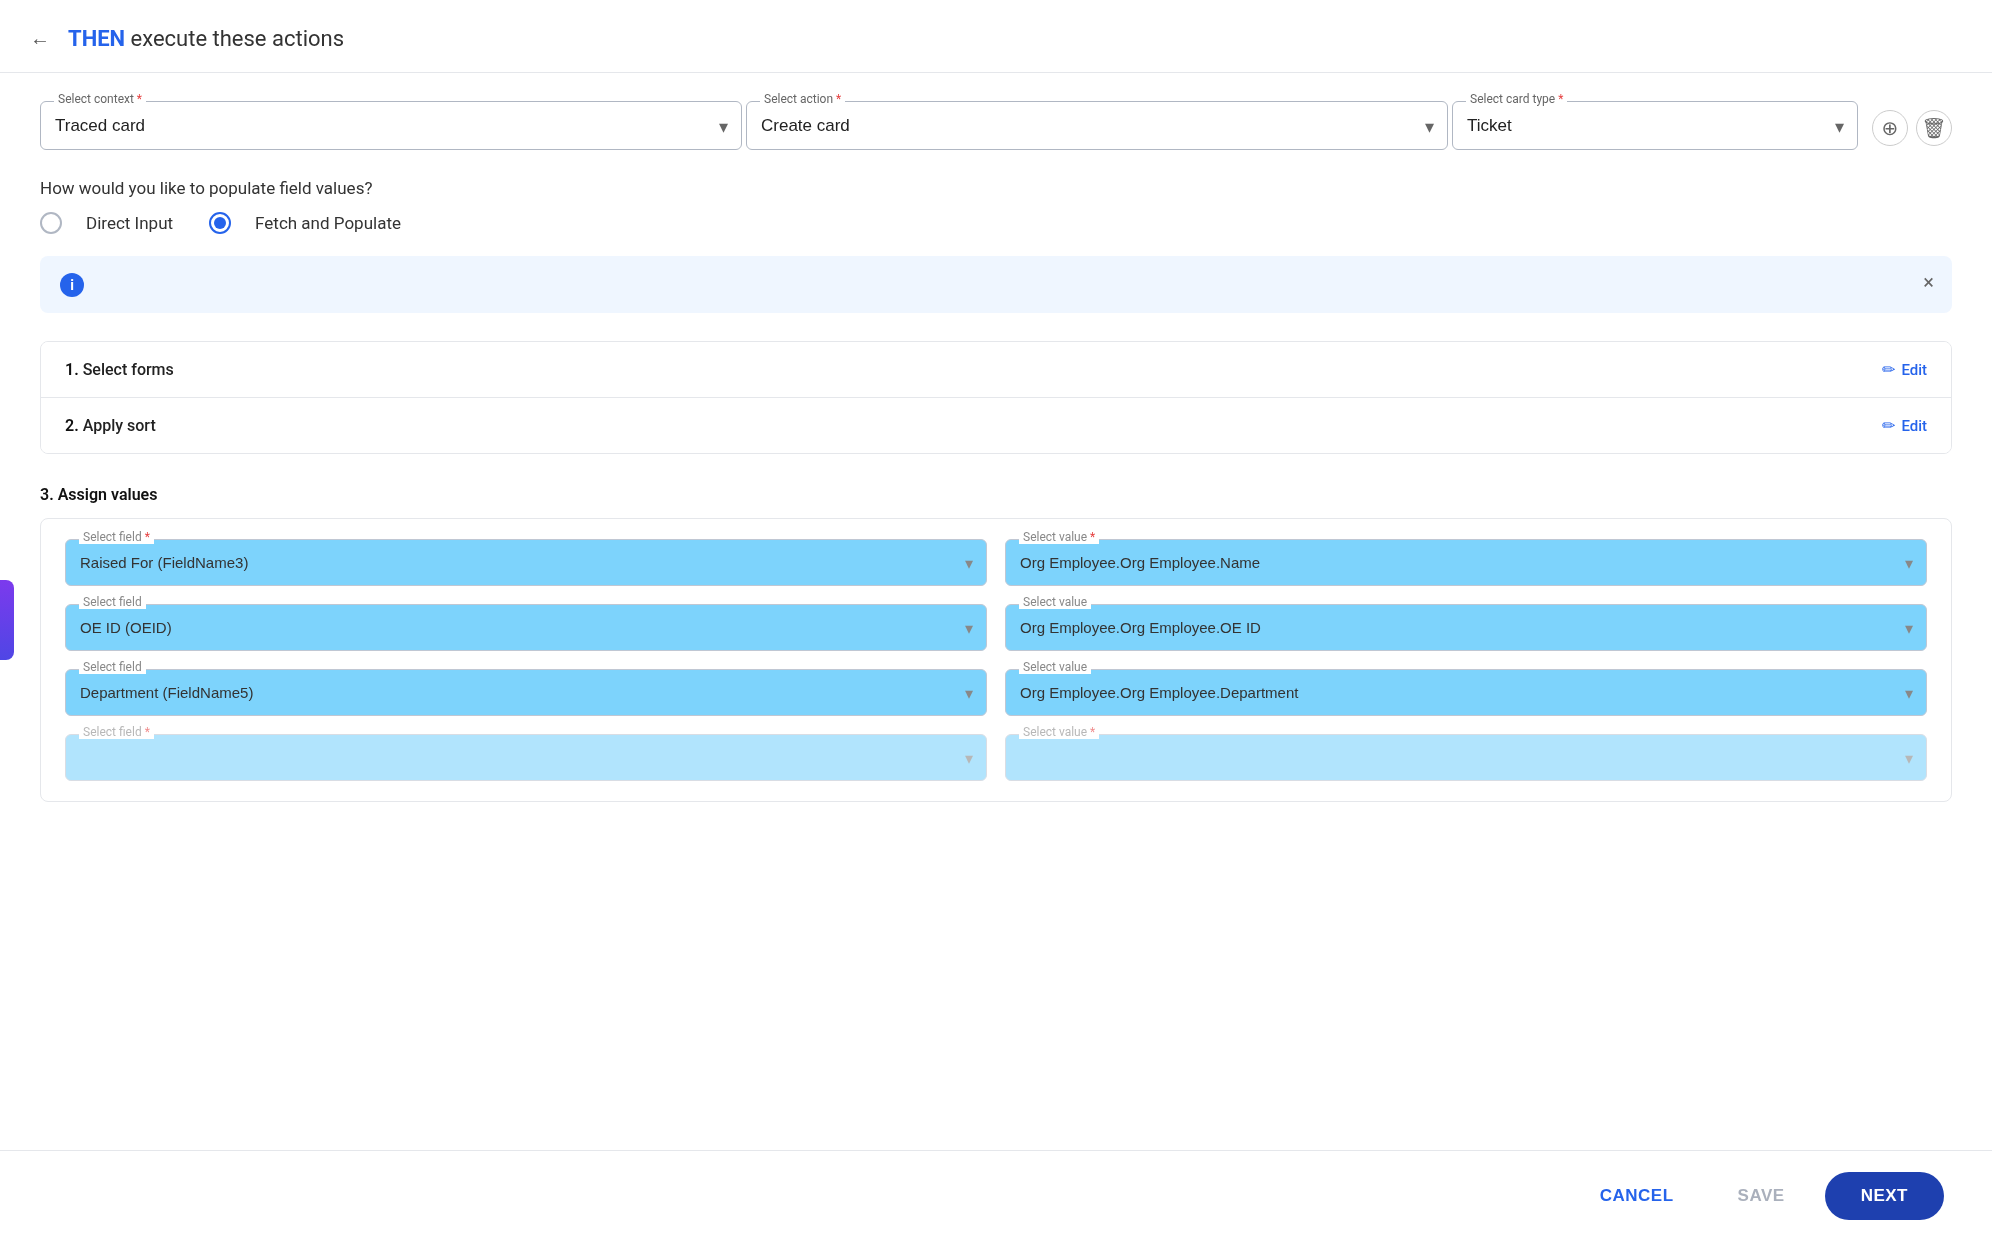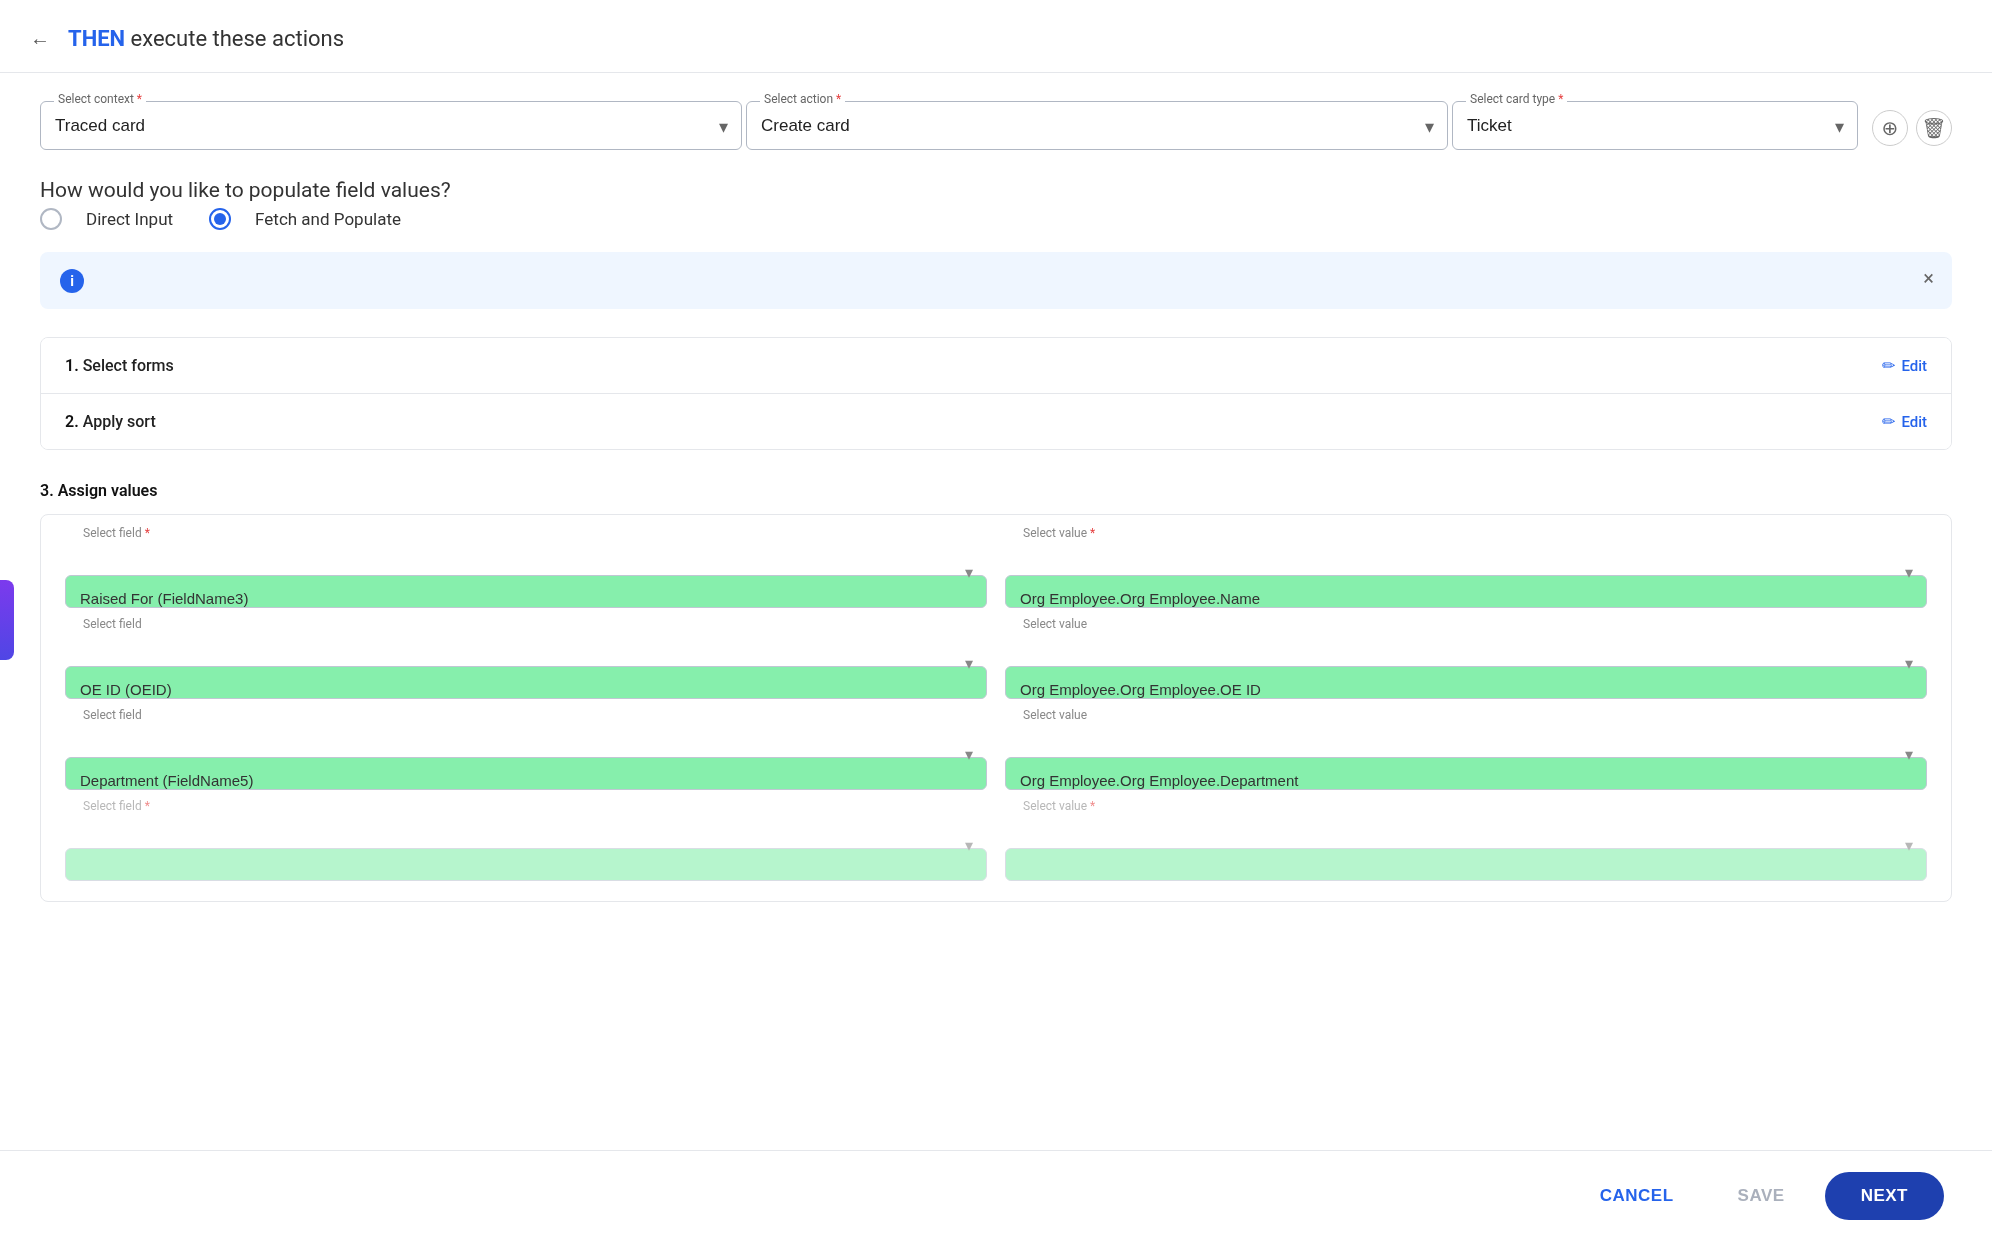--- a/index.html
+++ b/index.html
@@ -111,23 +111,23 @@
       background: #fff;
       font-size: 20px;
     }
     .section-title {
       font-size: 16px;
       font-weight: 700;
       margin-bottom: 10px;
       color: #111;
     }
     .populate-question {
-      font-size: 21px;
+      font-size: 17px;
       color: #333;
-      margin-bottom: 6px;
+      margin-bottom: 14px;
     }
     .radio-group {
       display: flex;
       gap: 36px;
       align-items: center;
       margin-bottom: 22px;
     }
     .radio-option {
       display: flex;
       align-items: center;
@@ -275,29 +275,28 @@
       font-size: 12px;
       color: #888;
       z-index: 1;
     }
     .field-select-group label .required {
       color: #e53e3e;
     }
     .field-select-group select {
       border: 1.5px solid #c0c7d3;
       border-radius: 6px;
-      padding: 14px 40px 0 14px;
+      padding: 14px 40px 14px 14px;
       font-size: 15px;
       color: #333;
-      background: #86efac;
+      background: #7dd3fc;
       appearance: none;
       cursor: pointer;
       width: 100%;
       outline: none;
-      margin-top: 40px;
     }
     .field-select-arrow {
       position: absolute;
       right: 14px;
       top: 50%;
       transform: translateY(-50%);
       pointer-events: none;
       color: #888;
       font-size: 16px;
     }

